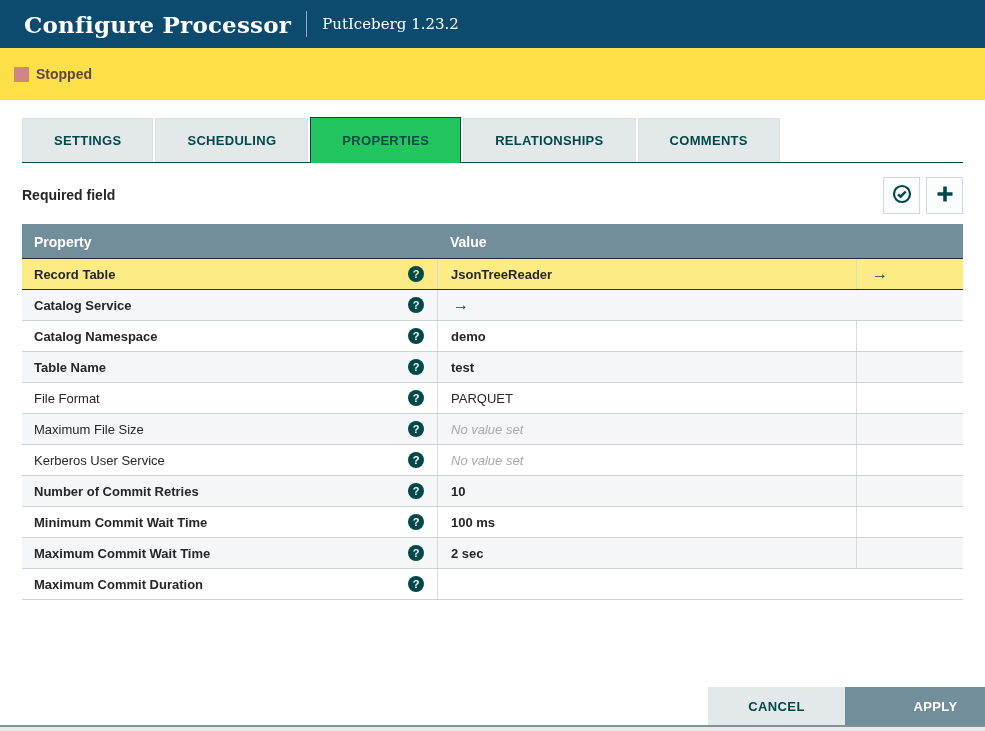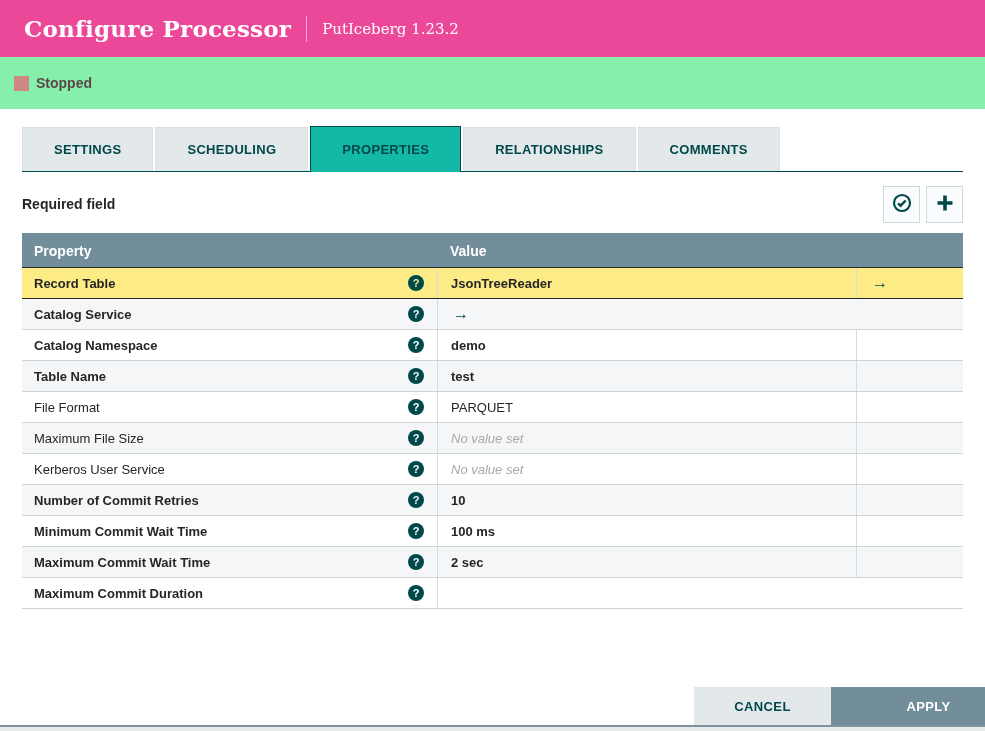--- a/index.html
+++ b/index.html
@@ -1,39 +1,39 @@
 <!DOCTYPE html>
 <html><head>
 <meta charset="utf-8">
 <style>
   * { margin:0; padding:0; box-sizing:border-box; }
   html,body { width:985px; height:731px; overflow:hidden; background:#fff;
               font-family:"Liberation Sans", sans-serif; }
   .dialog { position:relative; width:985px; height:731px; background:#fff; }
 
   
-  .dlg-header { height:57px; background:#ec4899; display:flex; align-items:center; padding:0 24px; }
+  .dlg-header { height:48px; background:#0c4a6e; display:flex; align-items:center; padding:0 24px; }
   .dlg-title { font-family:"DejaVu Serif", serif; font-weight:700; font-size:23px; color:#fff; letter-spacing:.2px; }
   .title-sep { width:1px; height:26px; background:rgba(255,255,255,.55); margin:0 15px; }
   .dlg-subtitle { font-family:"DejaVu Serif", serif; font-weight:400; font-size:15px; color:#fff; }
 
   
-  .status-bar { height:52px; background:#86efac; display:flex; align-items:center; padding:8px 14px; }
+  .status-bar { height:52px; background:#fde047; display:flex; align-items:center; padding:8px 14px; }
   .status-square { width:15px; height:15px; background:#CF8684; margin-right:7px; flex:none; }
   .status-label { font-weight:700; font-size:14px; color:#5E4747; }
 
   
   .content { padding:0 22px; }
 
   
   .tab-strip { margin-top:18px; display:flex; align-items:flex-end; border-bottom:1px solid #004849; height:45px; }
   .tab { height:44px; background:#E3E8EB; border:1px solid #D9E1E5; border-bottom:none; margin-right:2px;
          display:flex; align-items:center; justify-content:center; padding:0 31px;
          font-weight:700; font-size:13px; color:#004849; letter-spacing:.3px; cursor:pointer; white-space:nowrap; }
-  .tab.active { height:46px; margin-bottom:-1px; background:#14b8a6; border:1px solid #004849; border-bottom:none; position:relative; z-index:2; }
+  .tab.active { height:46px; margin-bottom:-1px; background:#22c55e; border:1px solid #004849; border-bottom:none; position:relative; z-index:2; }
 
   
   .toolbar { margin-top:13px; display:flex; justify-content:space-between; align-items:center; height:38px; }
   .required-label { font-weight:700; font-size:14px; color:#262626; }
   .toolbar-buttons { display:flex; }
   .icon-btn { width:37px; height:37px; border:1px solid #CCDADB; background:#FBFCFD; display:flex;
               align-items:center; justify-content:center; margin-left:6px; cursor:pointer; }
 
   
   .prop-table { margin-top:10px; width:941px; font-size:13px; }
@@ -58,21 +58,21 @@
   .row.required .prop-value { font-weight:700; }
   .prop-value.empty { color:#A9A9A9; font-weight:400;font-style:italic; }
   .cell-arrow { width:107px; border-left:1px solid #D3DBDF; display:flex; align-items:center; padding-left:15px; }
   .goto-arrow { color:#004849; font-weight:700; font-size:16px; line-height:1; }
 
   
   .footer-buttons { position:absolute; right:0; bottom:5px; display:flex; }
   .btn { height:39px; display:flex; align-items:center; justify-content:center;
          font-family:"Liberation Sans", sans-serif; font-weight:700; font-size:13px; letter-spacing:.4px; border:none; cursor:pointer; }
   .btn-cancel { width:137px; background:#E3E8EB; color:#004849; }
-  .btn-apply { width:154px; background:#728E9B; color:#fff;padding-left:41px; }
+  .btn-apply { width:140px; background:#728E9B; color:#fff;padding-left:41px; }
 
   .bottom-edge { position:absolute; left:0; right:0; bottom:0; height:6px;
                  border-top:2px solid #7F929D; background:#E8EBEC; }
 </style>
 </head>
 <body>
 
 <div class="dialog">
 
   <div class="dlg-header">

